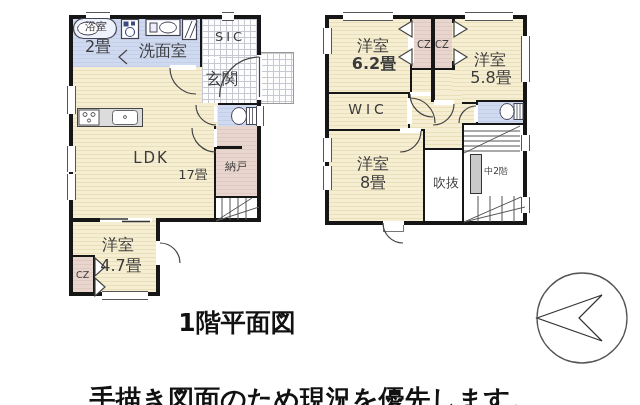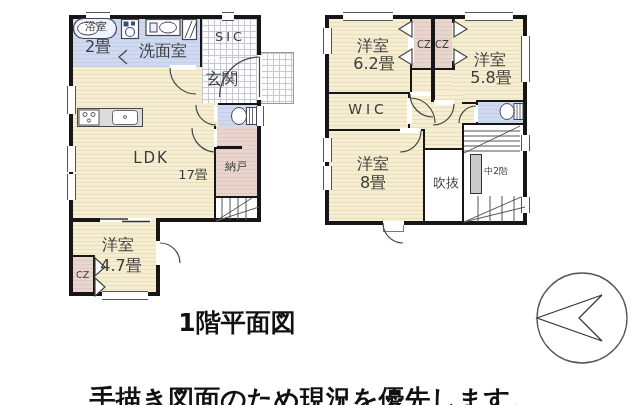--- a/index.html
+++ b/index.html
@@ -213,21 +213,21 @@
   <div class="lbl fs13 ls3" style="left:230px;top:37px;">SIC</div>
   <div class="lbl fs12" style="left:222px;top:79px;">玄関</div>
   <div class="lbl fs15 ls2" style="left:151px;top:158px;">LDK</div>
   <div class="lbl fs13" style="left:152px;top:175px;margin-left:41px;">17畳</div>
   <div class="lbl fs11" style="left:236px;top:167px;">納戸</div>
   <div class="lbl fs12" style="left:118px;top:245px;">洋室</div>
   <div class="lbl fs12" style="left:121px;top:266px;">4.7畳</div>
   <div class="lbl vtext" style="left:81px;top:274px;">CZ</div>
 
   <div class="lbl fs12" style="left:373px;top:46px;">洋室</div>
-  <div class="lbl fs12" style="left:374px;top:64px;">6.2畳</div>
+  <div class="lbl fs12" style="left:374px;top:64px;font-weight:bold;">6.2畳</div>
   <div class="lbl fs10" style="left:424px;top:44px;">CZ</div>
   <div class="lbl fs10" style="left:442px;top:44px;">CZ</div>
   <div class="lbl fs12" style="left:490px;top:60px;">洋室</div>
   <div class="lbl fs12" style="left:491px;top:78px;">5.8畳</div>
   <div class="lbl fs14 ls4" style="left:368px;top:110px;">WIC</div>
   <div class="lbl fs12" style="left:373px;top:164px;">洋室</div>
   <div class="lbl fs12" style="left:373px;top:183px;">8畳</div>
   <div class="lbl fs13" style="left:446px;top:183px;">吹抜</div>
   <div class="lbl fs9" style="left:496px;top:172px;">中2階</div>
 

